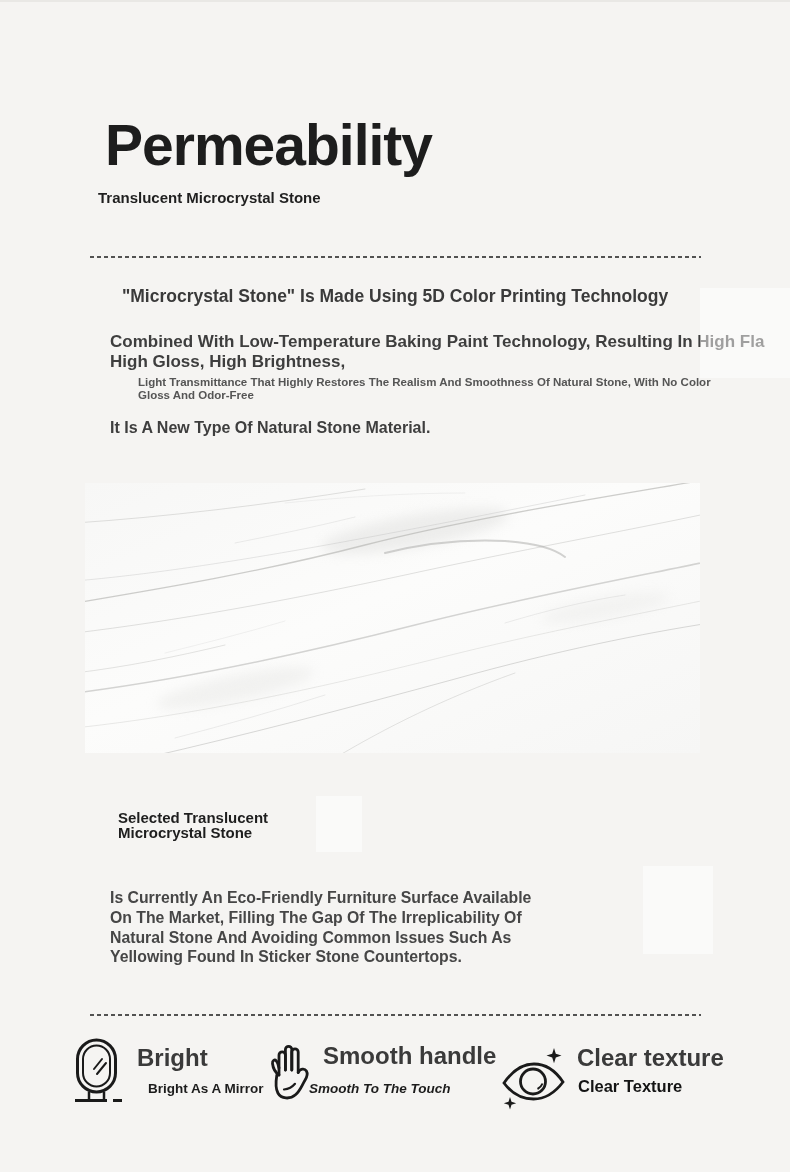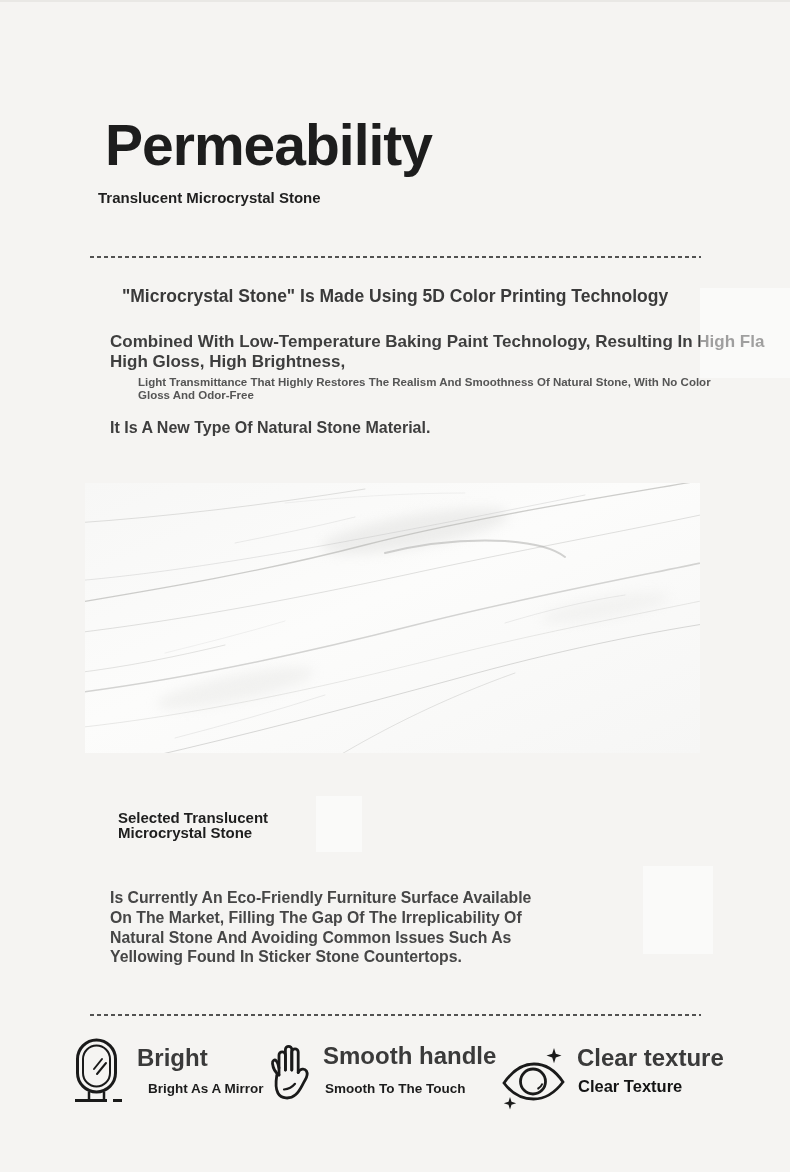--- a/index.html
+++ b/index.html
@@ -166,21 +166,21 @@
     <svg width="50" height="66" viewBox="0 0 50 66" fill="none" stroke="#1a1a1a" stroke-linecap="round" stroke-linejoin="round">
       <path d="M13 33 V13 a3.2 3.2 0 0 1 6.4 0 V28" stroke-width="2.8"></path>
       <path d="M19.4 28 V7.5 a3.2 3.2 0 0 1 6.4 0 V28" stroke-width="2.8"></path>
       <path d="M25.8 28 V10 a3.2 3.2 0 0 1 6.4 0 V30.5" stroke-width="2.8"></path>
       <path d="M13 33 C9.5 30.5 7 26 6.5 21.5 C6.2 18.5 8.6 17 10.4 19 C11.8 20.6 12.6 23.5 13 26" stroke-width="2.8"></path>
       <path d="M32.2 30.5 C34 26.5 38.6 26 40.4 29 C42 31.7 41.2 34.6 39 38.2 C36 43 34.4 48.5 29.5 52.8 C24 57.6 15.2 57 11.9 51 C9.4 46.4 9.8 39.5 10.8 33.2" stroke-width="2.8"></path>
       <path d="M18 47.5 C22.5 47 26.5 44.8 29 41.8" stroke-width="2.2"></path>
     </svg>
   </div>
   <div class="abs feature-title" style="left:323px; top:1040px;">Smooth handle</div>
-  <div class="abs feature-sub" style="left:325px; top:1079px;">Smooth To The Touch</div>
+  <div class="abs feature-sub" style="left:309px; top:1079px;font-style:italic;">Smooth To The Touch</div>
 
   <div class="abs icon-box" style="left:502px; top:1044px;">
     <svg width="64" height="66" viewBox="0 0 64 66" fill="none" stroke="#1a1a1a">
       <path d="M2 37 C11 24 21 18 32 18 C44 18 53 24 61 36 C52 48 42.5 53 31.5 53 C20.5 53 10.8 49 2 37 Z" stroke-width="2.8"></path>
       <circle cx="31" cy="35.5" r="12.5" stroke-width="2.8"></circle>
       <path d="M35.5 43 A10.5 10.5 0 0 0 40.5 37.5" stroke-width="2"></path>
       <path d="M52 2 L53.8 7.8 L59.5 9.6 L53.8 11.4 L52 17.2 L50.2 11.4 L44.5 9.6 L50.2 7.8 Z" fill="#1a1a1a" stroke="none"></path>
       <path d="M8 51 L9.5 55.7 L14.2 57.2 L9.5 58.7 L8 63.4 L6.5 58.7 L1.8 57.2 L6.5 55.7 Z" fill="#1a1a1a" stroke="none"></path>
     </svg>
   </div>

